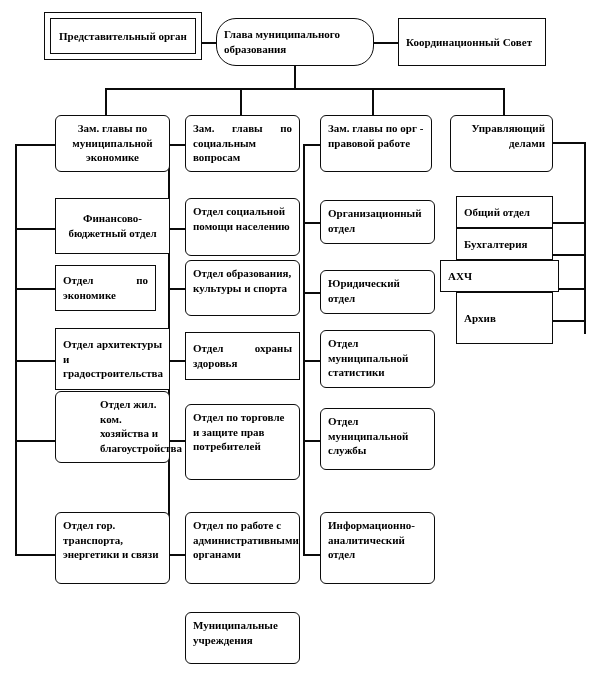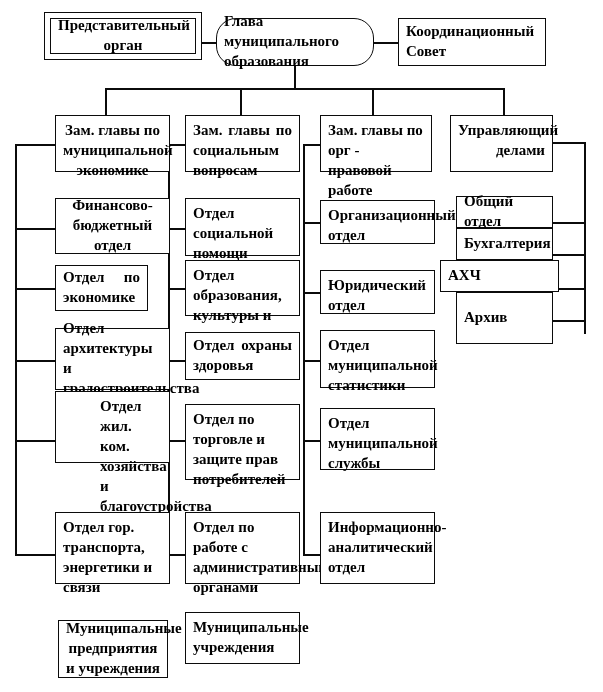--- a/index.html
+++ b/index.html
@@ -14,36 +14,37 @@
     background: #ffffff;
     font-family: "Liberation Serif", "DejaVu Serif", serif;
     overflow: hidden;
   }
   .node {
     position: absolute;
     box-sizing: border-box;
     border: 1.6px solid #0b0b0b;
     background: #ffffff;
     color: #000000;
-    font-size: 15px;
+    font-size: 11px;
     line-height: 1.33;
     font-weight: 600;
     padding: 5px 7px;
     z-index: 3;
   }
   .node.center   { text-align: center; }
   .node.left     { text-align: left; }
   .node.justify  { text-align: justify; text-align-last: justify; }
   .node.vc {
     display: flex;
     flex-direction: column;
     justify-content: center;
   }
   .node.vt {
     display: block;
+    border-radius: 6px;
   }
   .outer-frame {
     position: absolute;
     box-sizing: border-box;
     border: 1.6px solid #0b0b0b;
     background: #ffffff;
     z-index: 2;
   }
   .line {
     position: absolute;
@@ -85,21 +86,21 @@
   <div class="line h" style="left:15px; top:144px; width:41px;"></div>
   <div class="line v" style="left:15px; top:144px; height:412px;"></div>
 
   <div class="line h" style="left:15px; top:228px; width:41px;"></div>
   <div class="line h" style="left:15px; top:288px; width:41px;"></div>
   <div class="line h" style="left:15px; top:360px; width:41px;"></div>
   <div class="line h" style="left:15px; top:440px; width:41px;"></div>
   <div class="line h" style="left:15px; top:554px; width:41px;"></div>
 
   <div class="node center vc" style="left:55px; top:198px; width:115px; height:56px;">Финансово-бюджетный отдел</div>
-  <div class="node justify vc" style="left:55px; top:265px; width:93px; height:46px;">Отдел по экономике</div>
+  <div class="node justify vc" style="left:55px; top:265px; width:101px; height:46px;">Отдел по экономике</div>
   <div class="node justify vc" style="left:55px; top:328px; width:115px; height:62px;">Отдел архитектуры и градостроительства</div>
   <div class="node left vt" style="left:55px; top:391px; width:115px; height:72px;padding-left:44px;">Отдел жил. ком. хозяйства и благоустройства</div>
   <div class="node left vt" style="left:55px; top:512px; width:115px; height:72px;">Отдел гор. транспорта, энергетики и связи</div>
 
   <div class="line h" style="left:168px; top:144px; width:18px;"></div>
   <div class="line v" style="left:168px; top:144px; height:412px;"></div>
 
   <div class="line h" style="left:168px; top:228px; width:18px;"></div>
   <div class="line h" style="left:168px; top:288px; width:18px;"></div>
   <div class="line h" style="left:168px; top:360px; width:18px;"></div>
@@ -133,16 +134,15 @@
   <div class="line h" style="left:553px; top:222px; width:32px;"></div>
   <div class="line h" style="left:553px; top:254px; width:32px;"></div>
   <div class="line h" style="left:553px; top:288px; width:32px;"></div>
   <div class="line h" style="left:553px; top:320px; width:32px;"></div>
 
   <div class="node left vc" style="left:456px; top:196px; width:97px; height:32px;">Общий отдел</div>
   <div class="node left vc" style="left:456px; top:228px; width:97px; height:32px;">Бухгалтерия</div>
   <div class="node left vc" style="left:440px; top:260px; width:119px; height:32px;">АХЧ</div>
   <div class="node left vc" style="left:456px; top:292px; width:97px; height:52px;">Архив</div>
 
-  <div class="node center vc" style="left:58px; top:620px; width:110px; height:58px;">Муниципальные предприятия и учреждения</div>
   <div class="node left vt" style="left:185px; top:612px; width:115px; height:52px;">Муниципальные учреждения</div>
 
 </div>
 
 </body></html>

